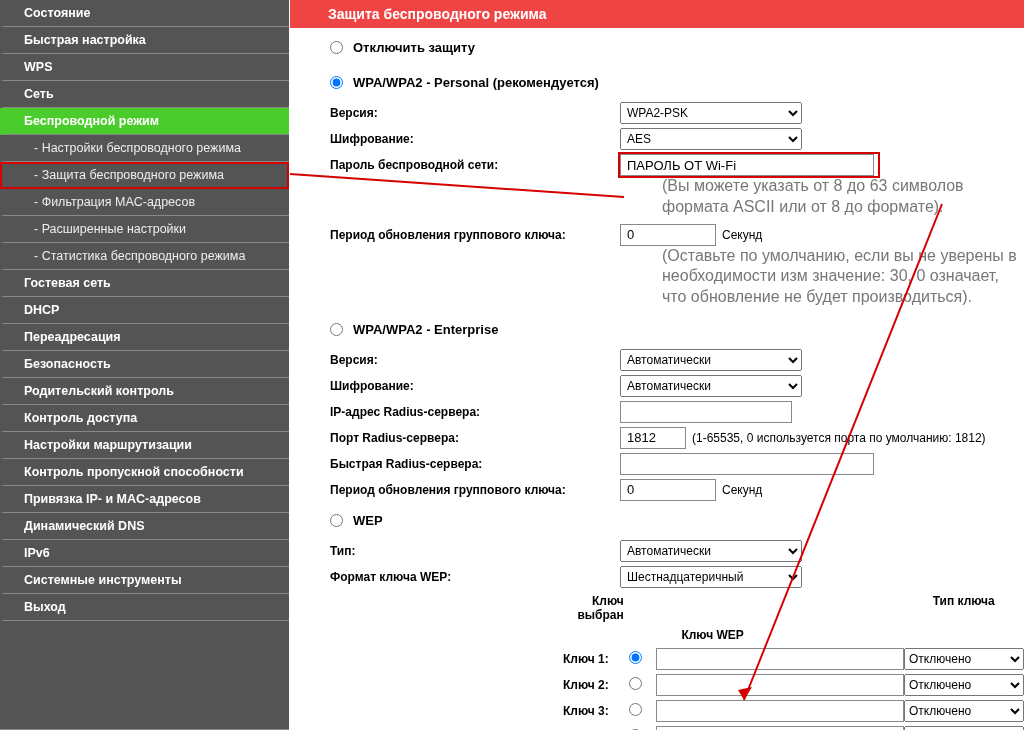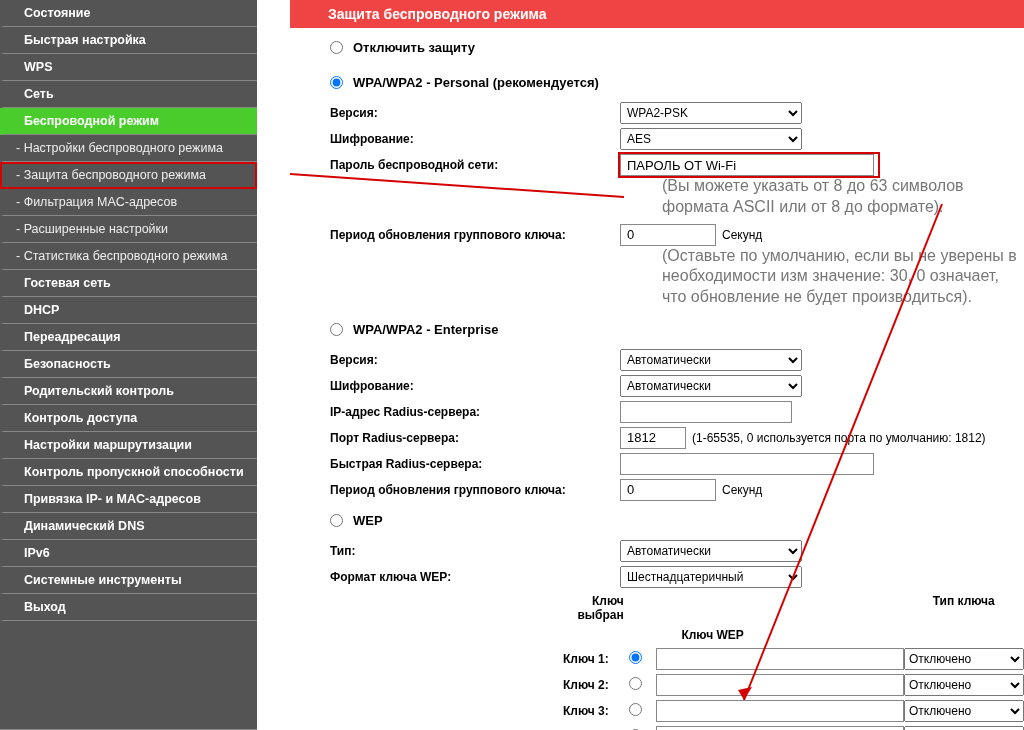--- a/index.html
+++ b/index.html
@@ -8,35 +8,35 @@
     font-size: 12px;
     background: #fff;
     overflow: hidden;
     width: 1024px;
     height: 730px;
     position: relative;
   }
   .sidebar {
     position: absolute;
     left: 0; top: 0;
-    width: 257px;
+    width: 289px;
     height: 730px;
     background: #545454;
     border-bottom: 1px solid #888;
   }
   .sidebar-item {
     padding: 6px 0 6px 20px;
     color: #fff;
     font-size: 12.5px;
     font-weight: bold;
     border-bottom: 1px solid #888;
     cursor: pointer;
     border-left: 4px solid transparent;
   }
-  .sidebar-item.sub { padding-left: 12px; font-weight: normal; color:#eee; }
+  .sidebar-item.sub { padding-left: 30px; font-weight: normal; color:#eee; }
   .sidebar-item.active { background: #4acc2d; color: #fff; }
   .sidebar-item.highlighted {
     outline: 2px solid #d50000;
     outline-offset: -2px;
   }
   .content {
     position: absolute;
     left: 296px; top: 0;
     width: 728px;
     height: 730px;

